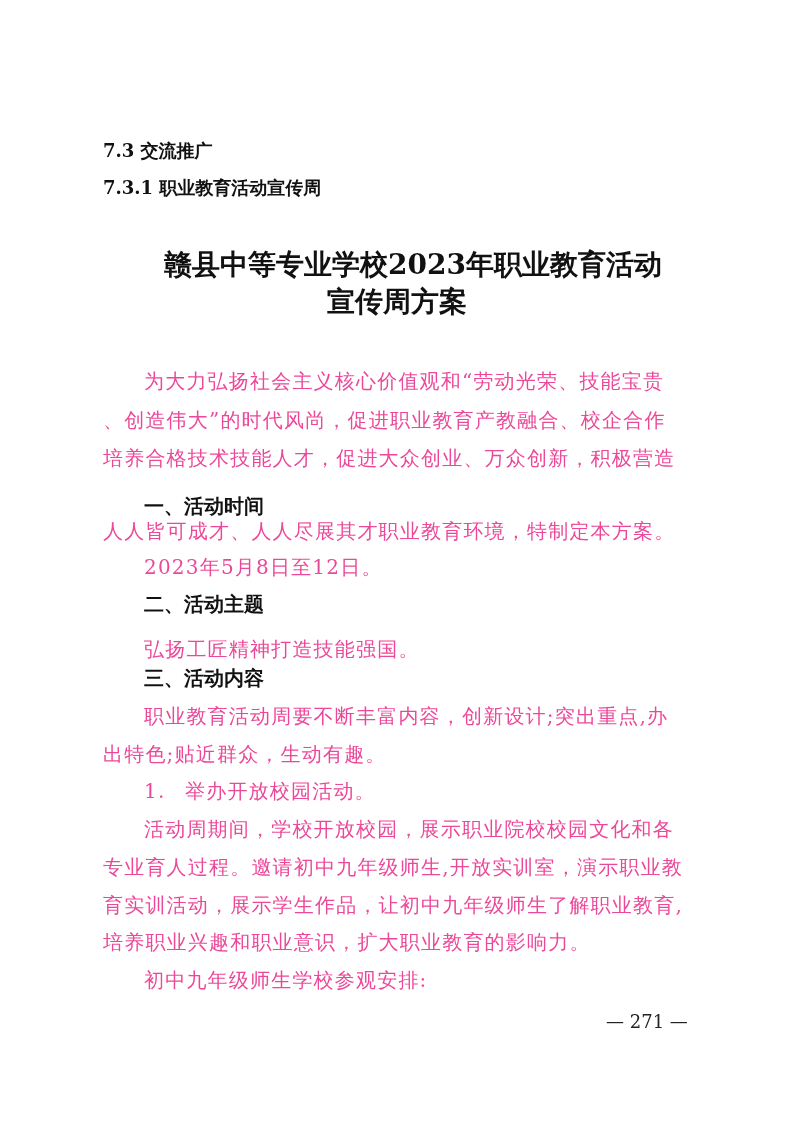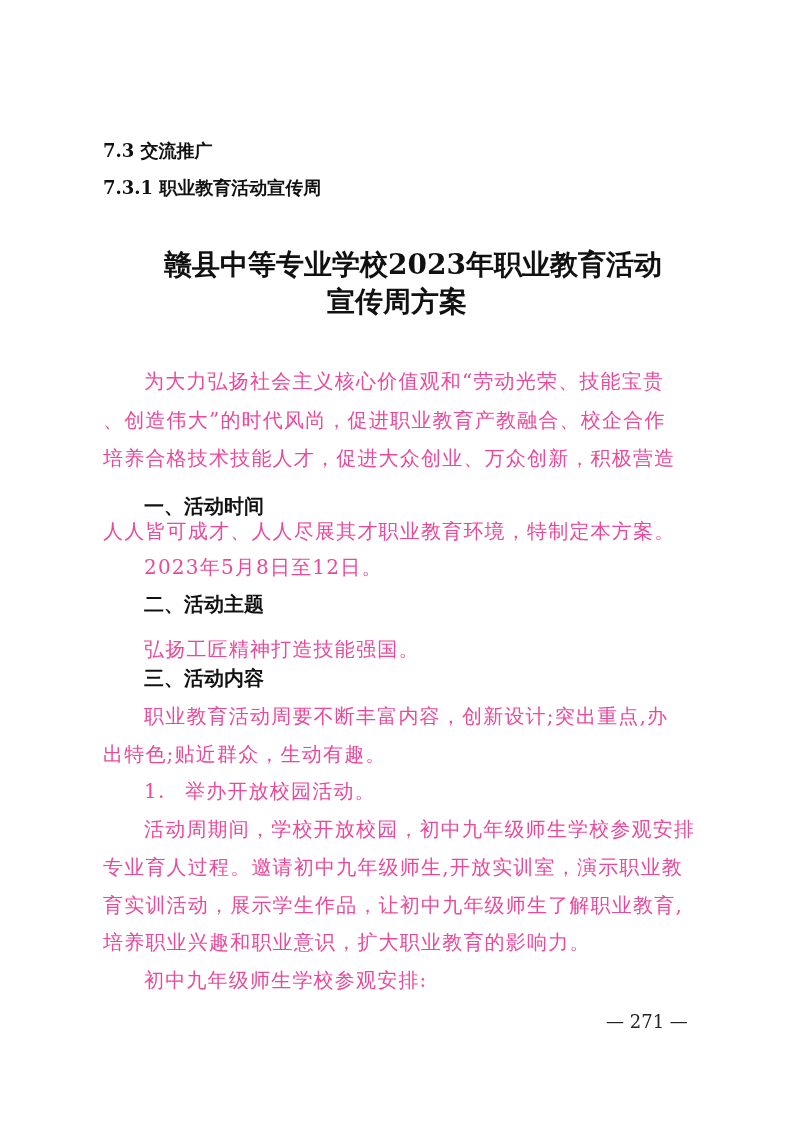--- a/index.html
+++ b/index.html
@@ -34,20 +34,20 @@
   <div class="line heading" style="left:144px; top:592px;">二、活动主题</div>
   <div class="line body" style="left:144px; top:629px;margin-top:8px;">弘扬工匠精神打造技能强国。</div>
 
   <div class="line heading" style="left:144px; top:666px;">三、活动内容</div>
   <div class="line body" style="left:144px; top:704px;">职业教育活动周要不断丰富内容，创新设计;突出重点,办</div>
   <div class="line body" style="left:103px; top:742px;">出特色;贴近群众，生动有趣。</div>
 
   <div class="line body" style="left:144px; top:779px;">1.</div>
   <div class="line body" style="left:185px; top:779px;">举办开放校园活动。</div>
 
-  <div class="line body" style="left:144px; top:817px;">活动周期间，学校开放校园，初中九年级师生学校参观安排</div>
+  <div class="line body" style="left:144px; top:817px;">活动周期间，学校开放校园，展示职业院校校园文化和各</div>
   <div class="line body" style="left:103px; top:855px;">专业育人过程。邀请初中九年级师生,开放实训室，演示职业教</div>
   <div class="line body" style="left:103px; top:893px;">育实训活动，展示学生作品，让初中九年级师生了解职业教育,</div>
   <div class="line body" style="left:103px; top:930px;">培养职业兴趣和职业意识，扩大职业教育的影响力。</div>
   <div class="line body" style="left:144px; top:968px;">初中九年级师生学校参观安排:</div>
 
   <div class="line pnum" style="left:606px; top:1010px;">— 271 —</div>
 </div>
 
 </body></html>

